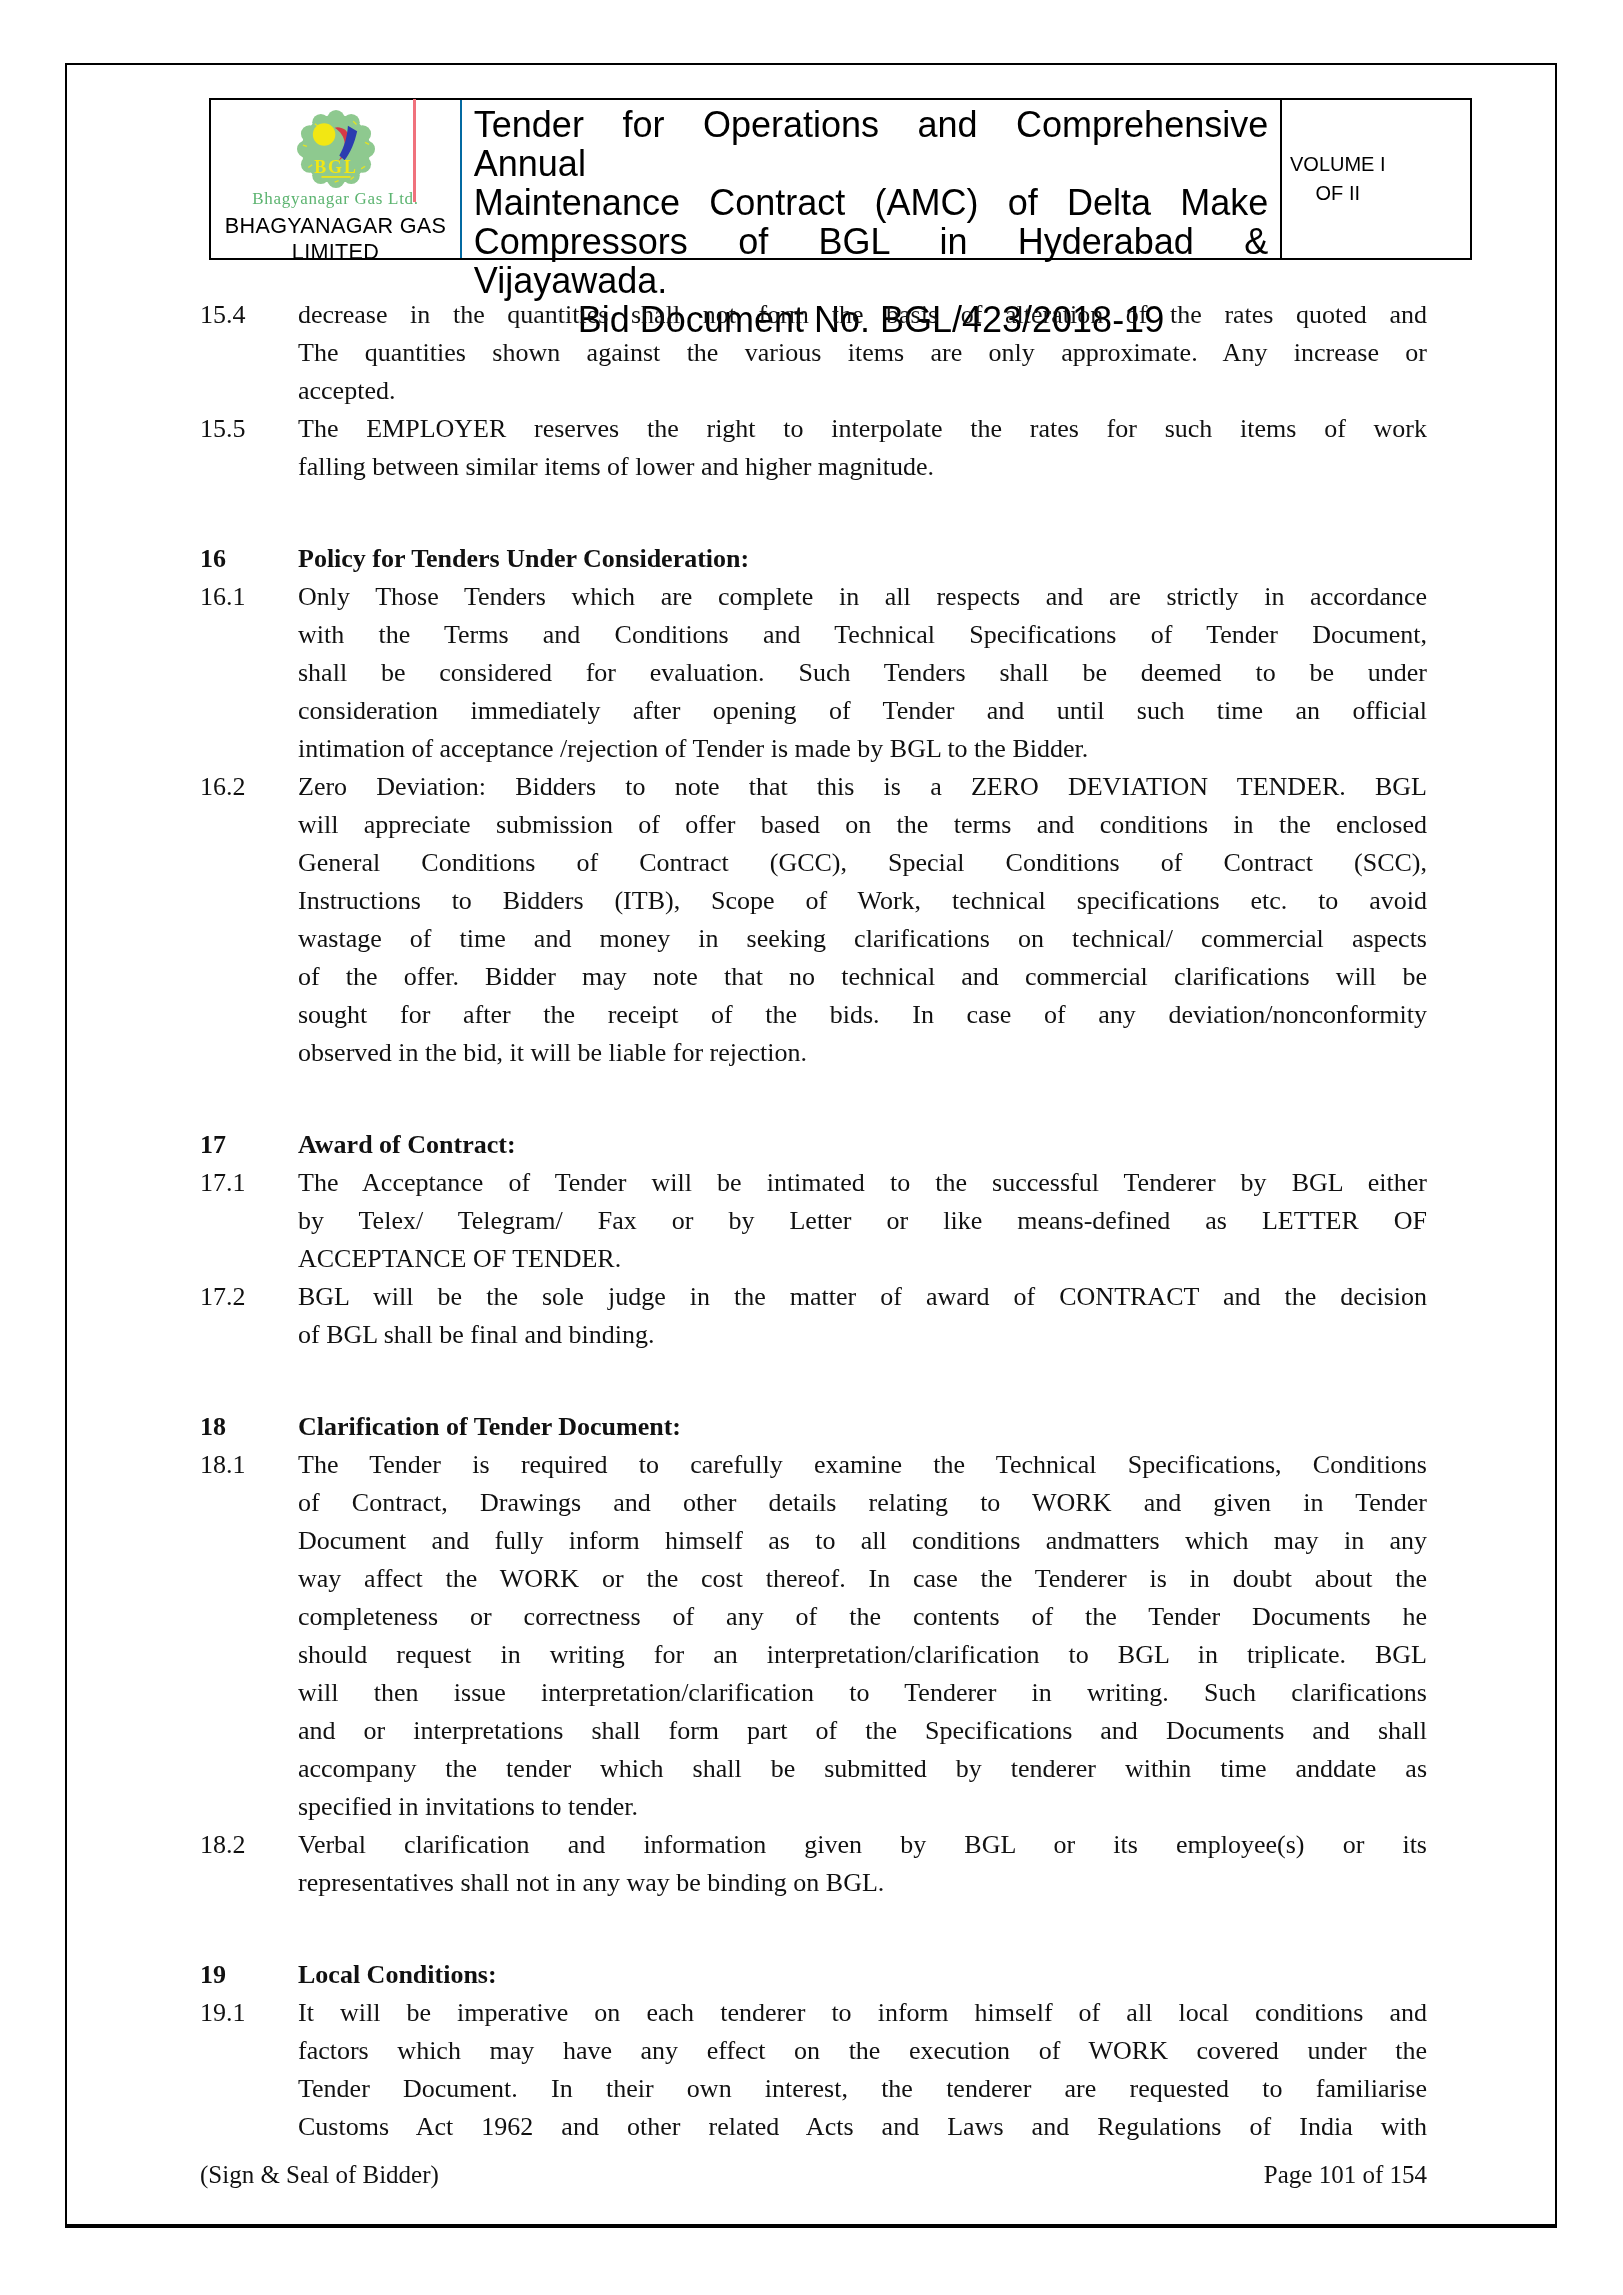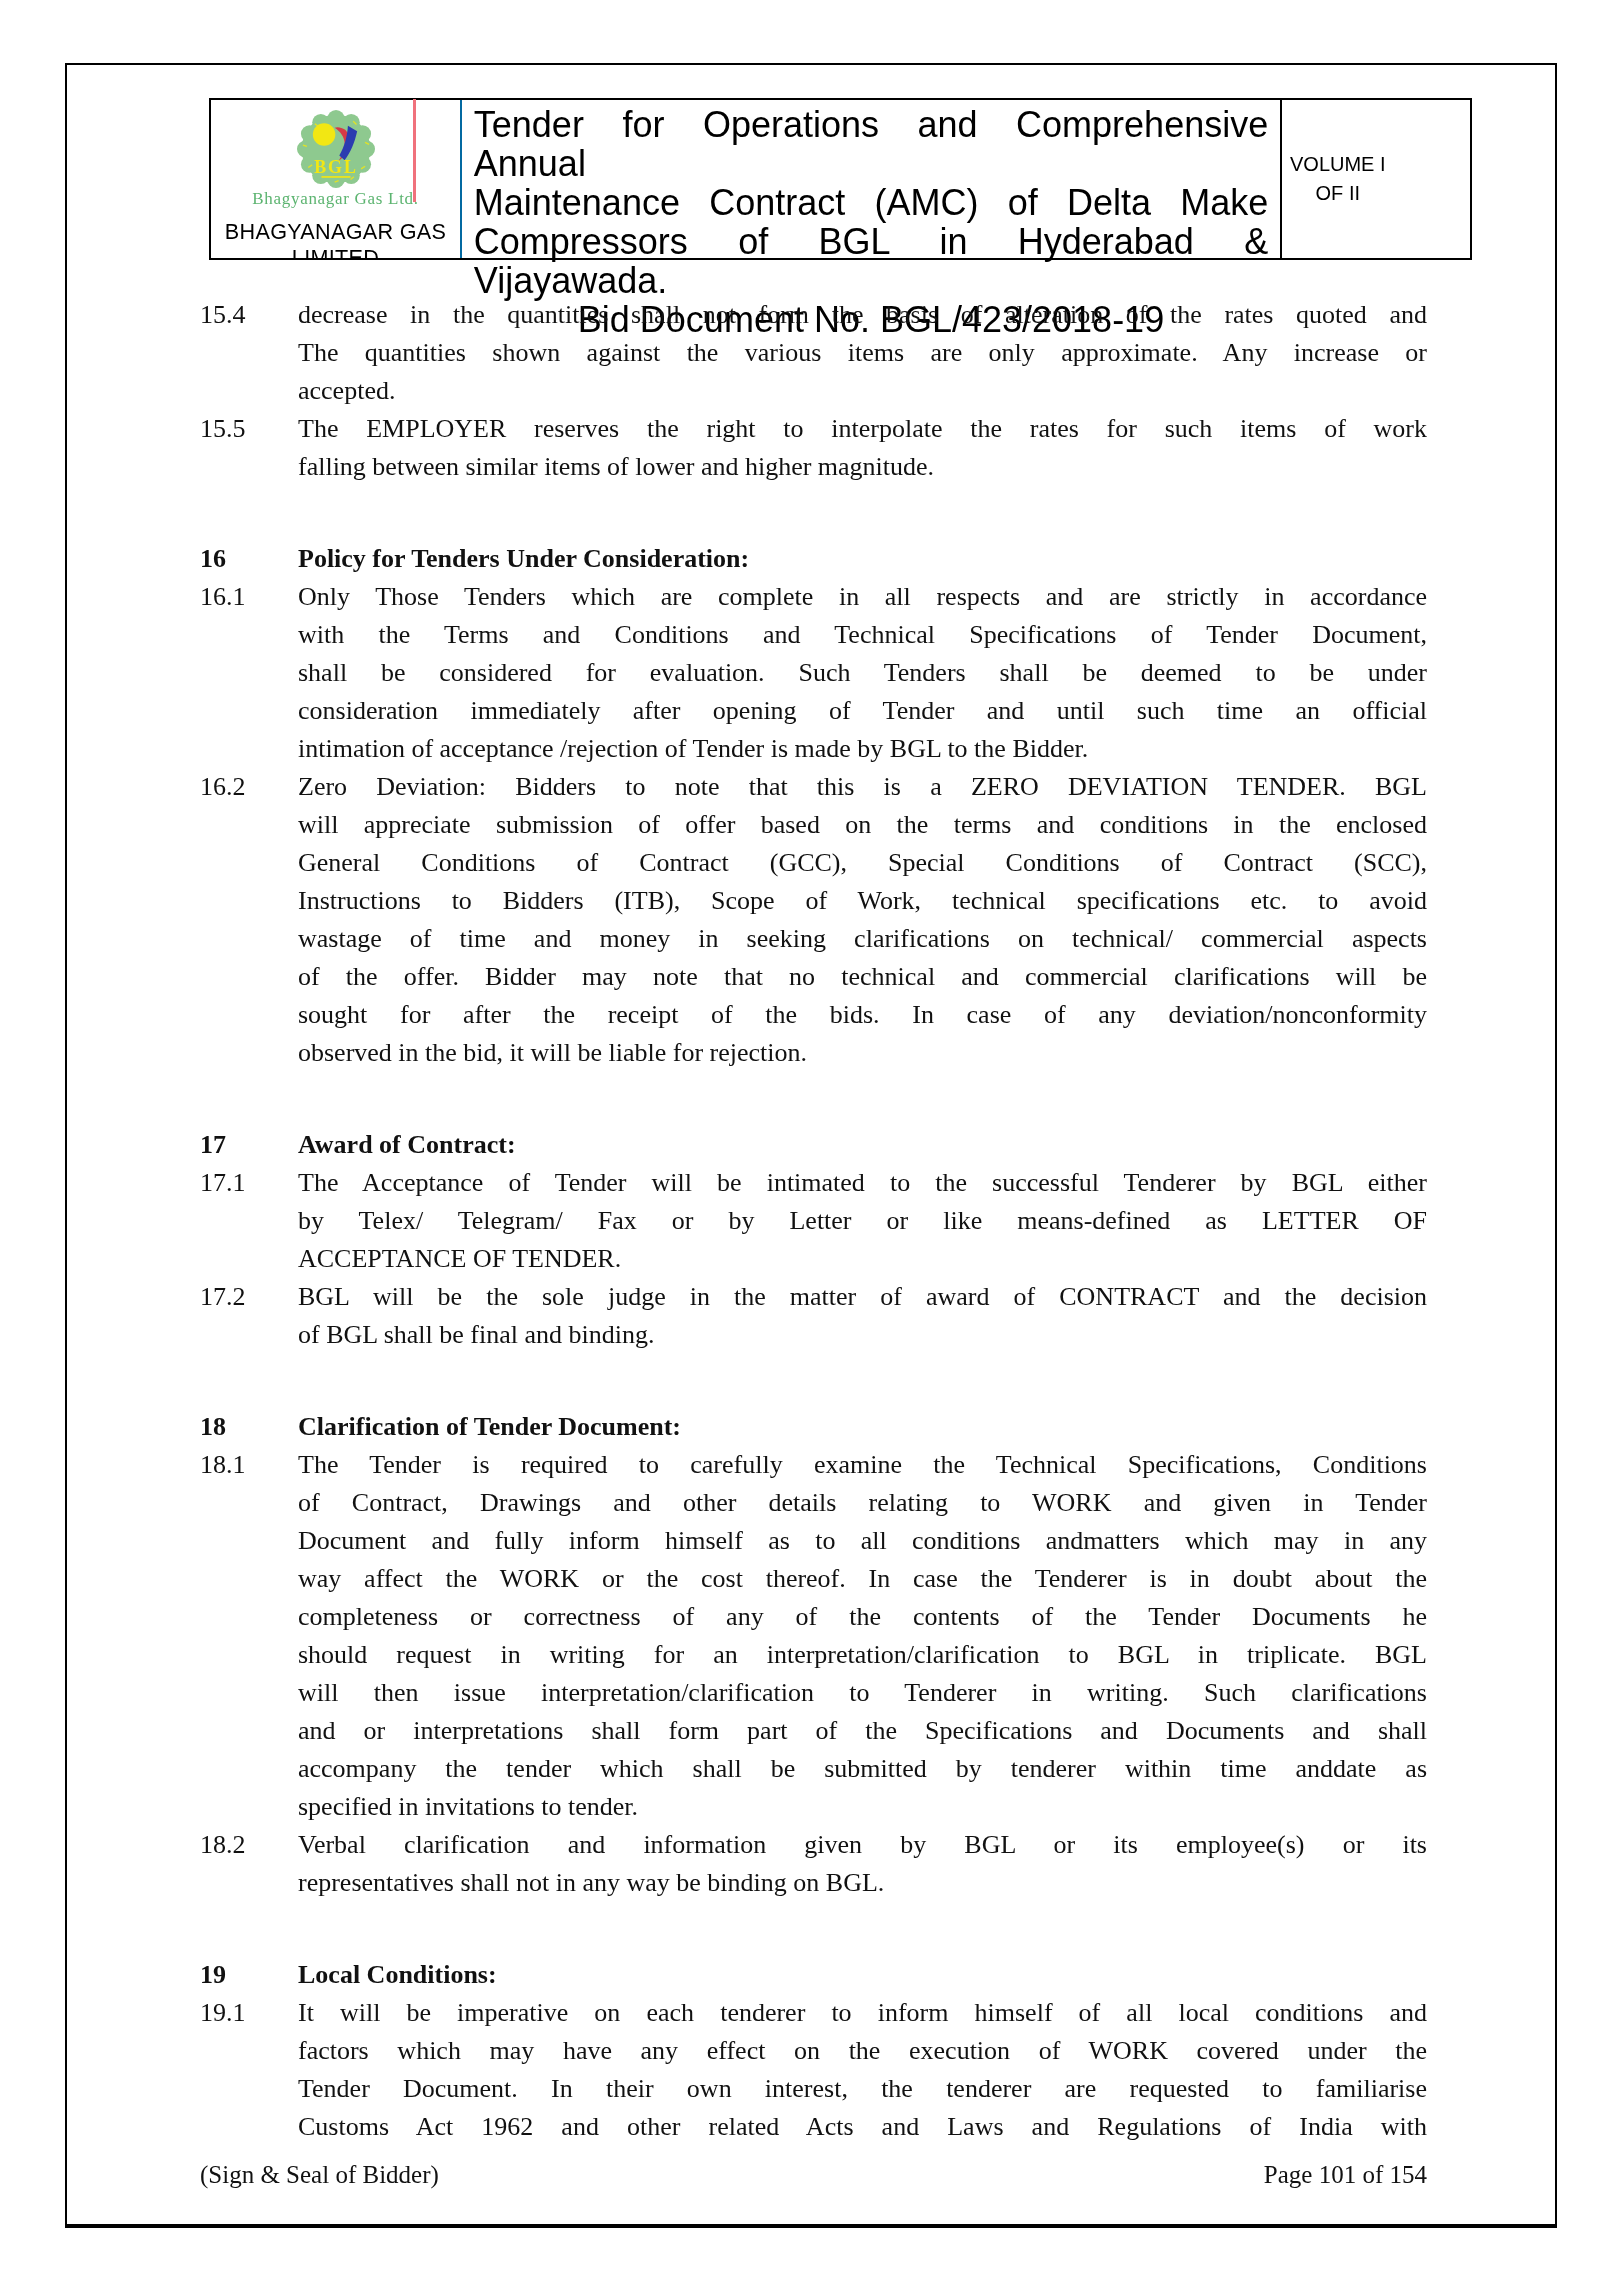--- a/index.html
+++ b/index.html
@@ -35,21 +35,21 @@
   .cell-vol   { flex:0 0 188px; display:flex; align-items:center; justify-content:flex-start;padding-left:8px; }
 
   .logo-svg { display:block; margin:7.9px auto 0 auto; }
   .logo-caption {
     font-family:"Liberation Serif", serif;
     font-size:17px; line-height:18.3px;
     color:var(--logo-caption,#5cb470);
     letter-spacing:0.7px;
   }
   .company-name {
-    font-size:21.6px; line-height:26px; margin-top:11px;
+    font-size:21.6px; line-height:26px; margin-top:5px;
     color:#000; letter-spacing:0.3px;
   }
 
   .tline {
     font-size:36px; line-height:39px;
     text-align:justify; text-align-last:justify;
     white-space:normal; color:#000;
   }
   .tline:nth-child(3) { text-align-last:left; }
   .tline:nth-child(4) { text-align:center; text-align-last:center; }

